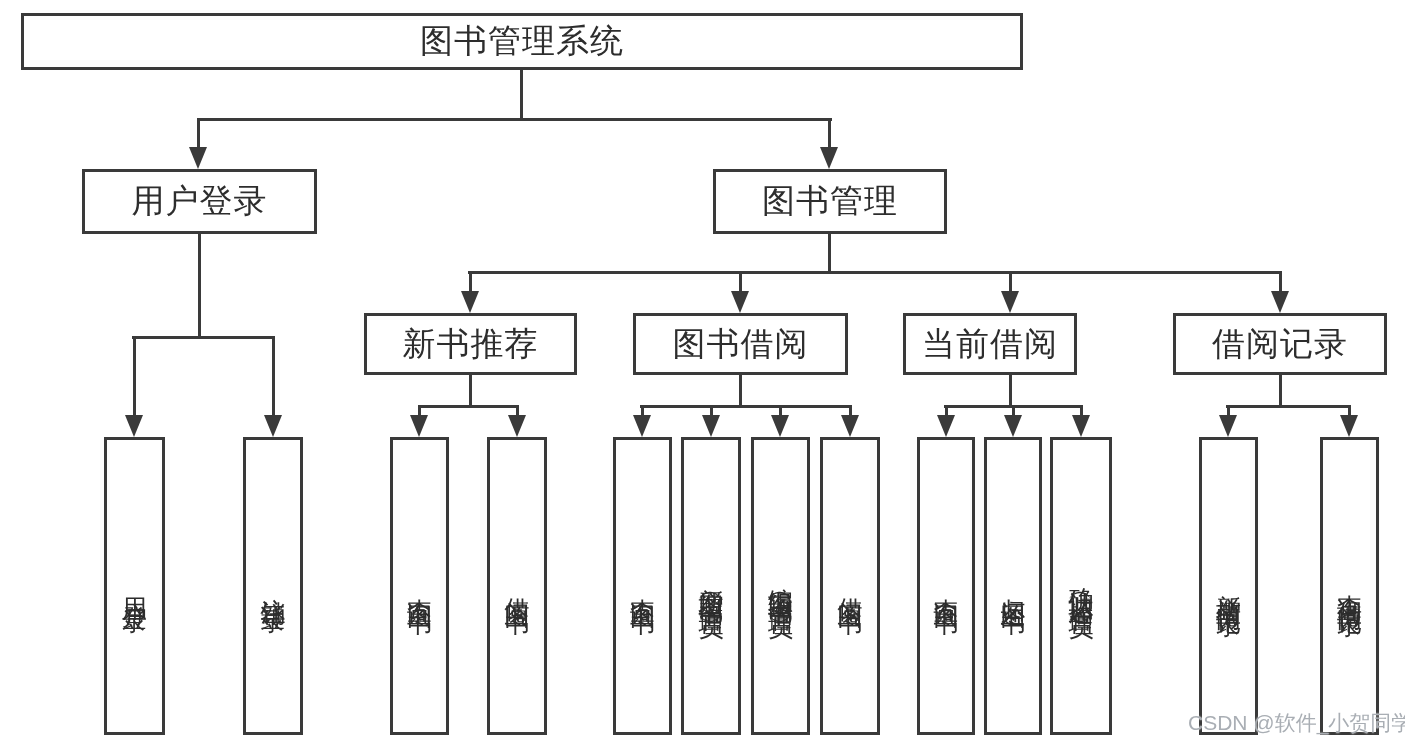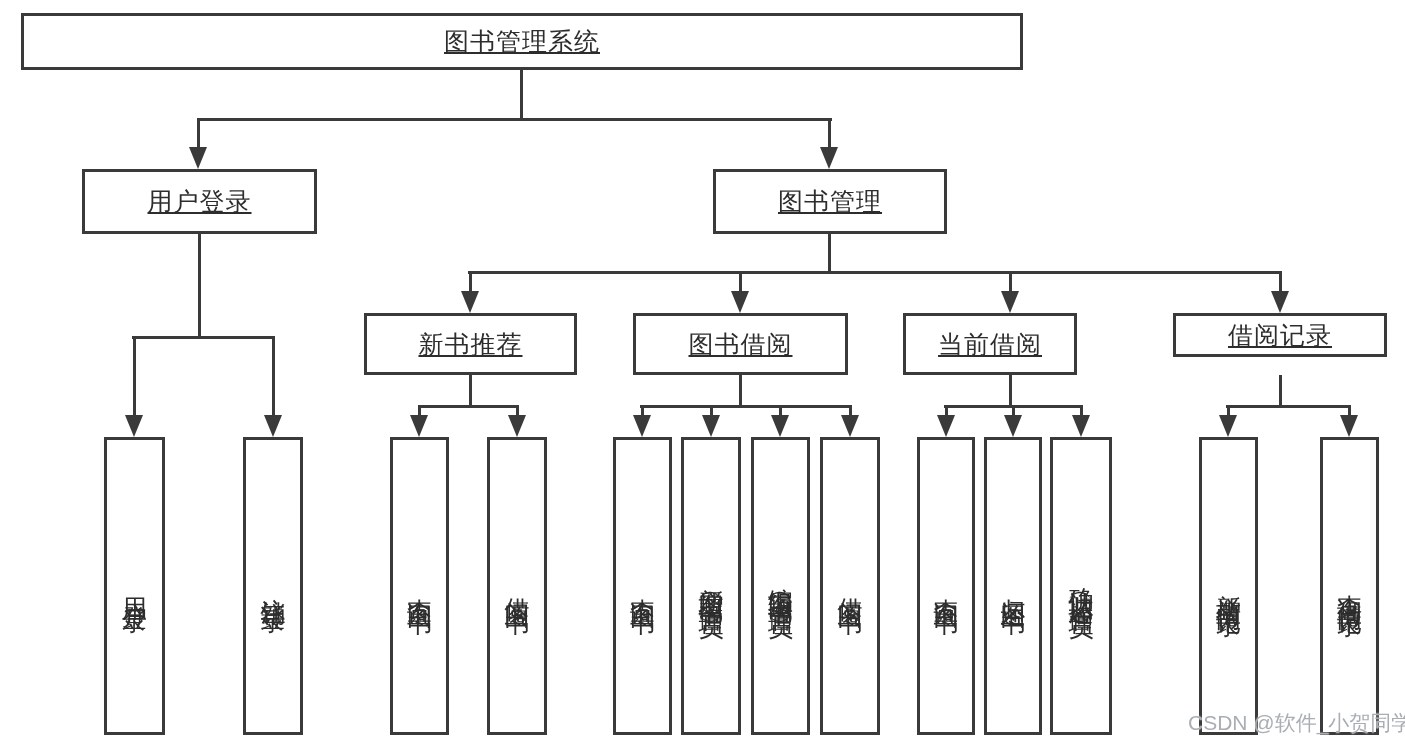--- a/index.html
+++ b/index.html
@@ -21,25 +21,24 @@
     position:absolute;
     box-sizing:border-box;
     border:3px solid var(--line);
     background:var(--bg);
     display:flex;
     align-items:center;
     justify-content:center;
     text-align:center;
   }
   .box.h span{
-    font-size:25px;
+    font-size:33px;
     letter-spacing:1px;
     white-space:nowrap;
     color:var(--text);
-    text-decoration:underline;
   }
   .box.v span{
     writing-mode:vertical-rl;
     font-size:25px;
     letter-spacing:4px;
     line-height:1;
     white-space:nowrap;
     color:var(--text);
   }
   .hline{position:absolute;height:3px;background:var(--line);}
@@ -103,21 +102,21 @@
 
   <div class="box h" style="left:633px;top:313px;width:215px;height:62px;">
     <span>图书借阅</span>
   </div>
   <div class="box h" style="left:364px;top:313px;width:213px;height:62px;">
     <span>新书推荐</span>
   </div>
   <div class="box h" style="left:903px;top:313px;width:174px;height:62px;">
     <span>当前借阅</span>
   </div>
-  <div class="box h" style="left:1173px;top:313px;width:214px;height:44px;">
+  <div class="box h" style="left:1173px;top:313px;width:214px;height:62px;">
     <span>借阅记录</span>
   </div>
 
   <div class="vline" style="left:469px;top:375px;height:30px;"></div>
   <div class="hline" style="left:418px;top:405px;width:101px;"></div>
   <div class="vline" style="left:418px;top:405px;height:11px;"></div>
   <div class="vline" style="left:516px;top:405px;height:11px;"></div>
   <div class="arrow" style="left:410px;top:415px;"></div>
   <div class="arrow" style="left:508px;top:415px;"></div>
 

